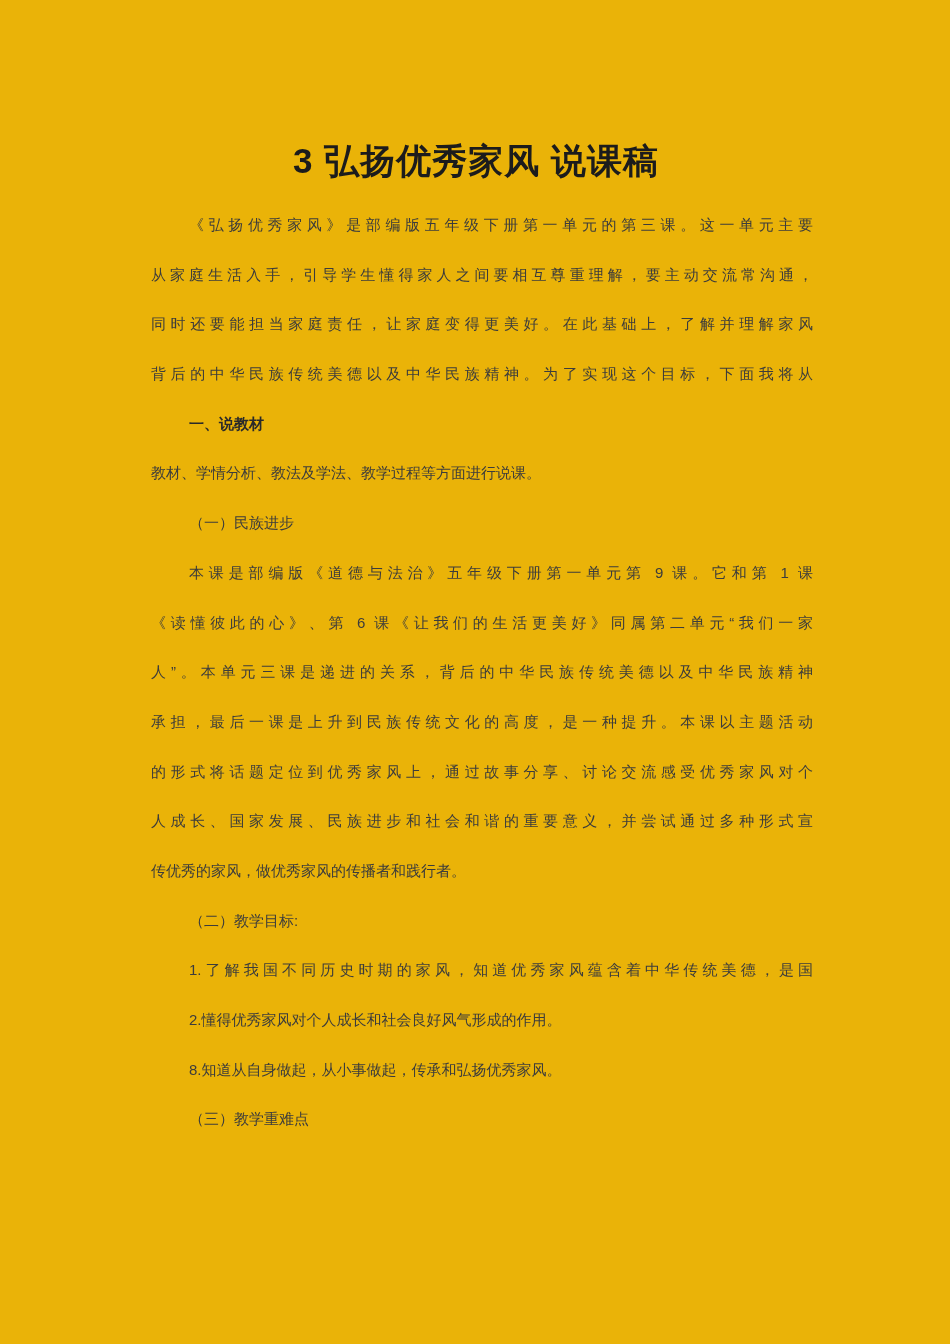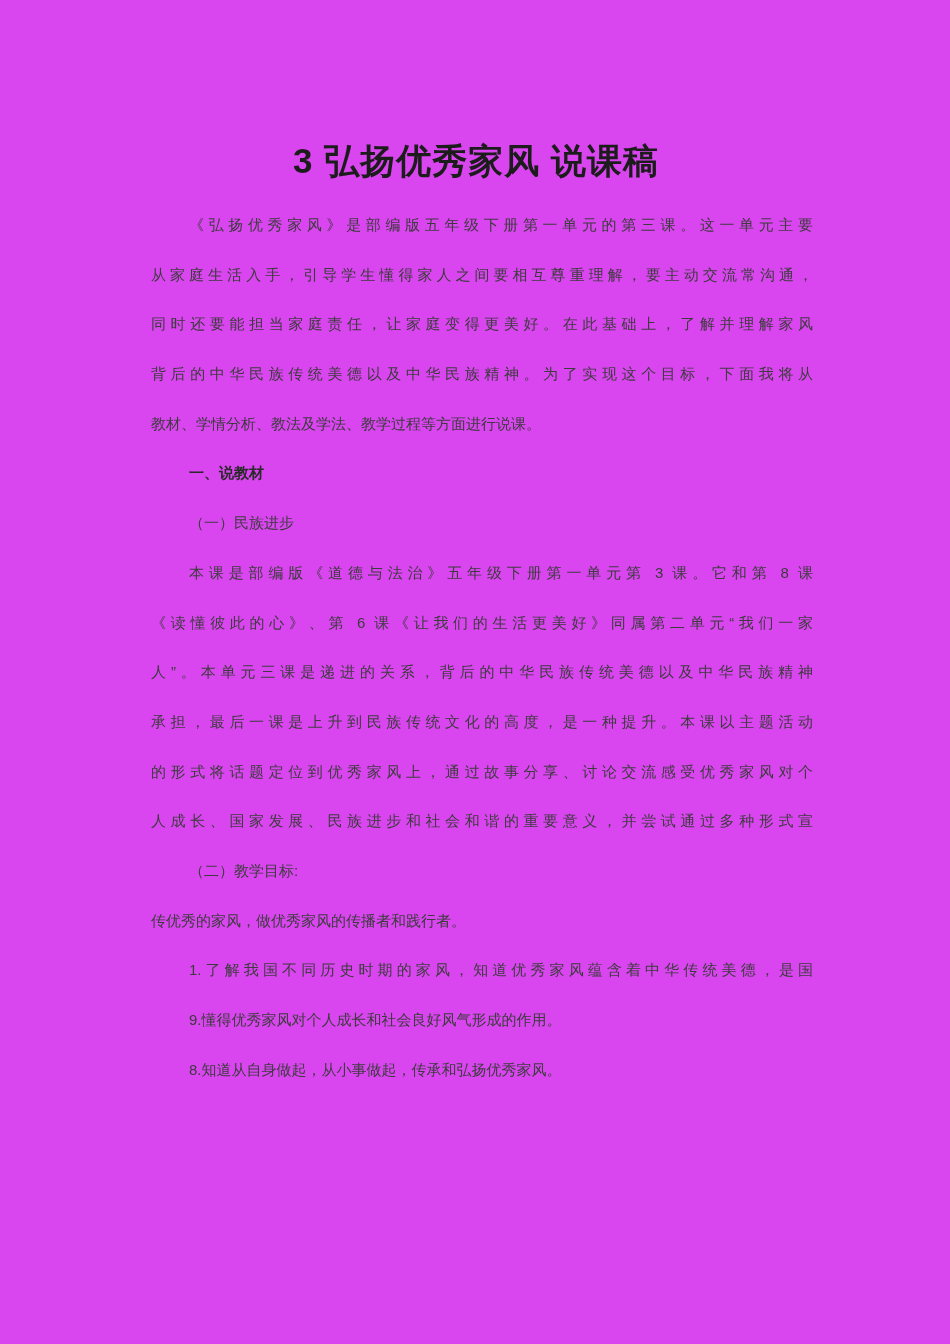--- a/index.html
+++ b/index.html
@@ -4,21 +4,21 @@
 <style>
   html, body {
     margin: 0;
     padding: 0;
     background: #ffffff;
   }
   .page {
     position: relative;
     width: 950px;
     height: 1344px;
-    background: #d946ef;
+    background: #eab308;
     overflow: hidden;
     font-family: "Liberation Sans", "DejaVu Sans", sans-serif;
   }
   .doc-title {
     position: absolute;
     top: 137px;
     left: 145px;
     width: 662px;
     text-align: center;
     font-size: 35px;
@@ -59,28 +59,29 @@
 </head>
 <body>
 
 <div class="page">
   <div class="doc-title">3 弘扬优秀家风 说课稿</div>
   <div class="doc-body">
       <div class="line indent just">《弘扬优秀家风》是部编版五年级下册第一单元的第三课。这一单元主要</div>
       <div class="line just">从家庭生活入手，引导学生懂得家人之间要相互尊重理解，要主动交流常沟通，</div>
       <div class="line just">同时还要能担当家庭责任，让家庭变得更美好。在此基础上，了解并理解家风</div>
       <div class="line just">背后的中华民族传统美德以及中华民族精神。为了实现这个目标，下面我将从</div>
+      <div class="line indent bold">一、说教材</div>
       <div class="line">教材、学情分析、教法及学法、教学过程等方面进行说课。</div>
-      <div class="line indent bold">一、说教材</div>
       <div class="line indent">（一）民族进步</div>
-      <div class="line indent just">本课是部编版《道德与法治》五年级下册第一单元第 3 课。它和第 8 课</div>
+      <div class="line indent just">本课是部编版《道德与法治》五年级下册第一单元第 9 课。它和第 1 课</div>
       <div class="line just">《读懂彼此的心》、第 6 课《让我们的生活更美好》同属第二单元“我们一家</div>
       <div class="line just">人”。本单元三课是递进的关系，背后的中华民族传统美德以及中华民族精神</div>
       <div class="line just">承担，最后一课是上升到民族传统文化的高度，是一种提升。本课以主题活动</div>
       <div class="line just">的形式将话题定位到优秀家风上，通过故事分享、讨论交流感受优秀家风对个</div>
       <div class="line just">人成长、国家发展、民族进步和社会和谐的重要意义，并尝试通过多种形式宣</div>
+      <div class="line">传优秀的家风，做优秀家风的传播者和践行者。</div>
       <div class="line indent">（二）教学目标:</div>
-      <div class="line">传优秀的家风，做优秀家风的传播者和践行者。</div>
       <div class="line indent just">1.了解我国不同历史时期的家风，知道优秀家风蕴含着中华传统美德，是国</div>
-      <div class="line indent">9.懂得优秀家风对个人成长和社会良好风气形成的作用。</div>
+      <div class="line indent">2.懂得优秀家风对个人成长和社会良好风气形成的作用。</div>
       <div class="line indent">8.知道从自身做起，从小事做起，传承和弘扬优秀家风。</div>
+      <div class="line indent">（三）教学重难点</div>
     </div>
 </div>
 
 </body></html>

